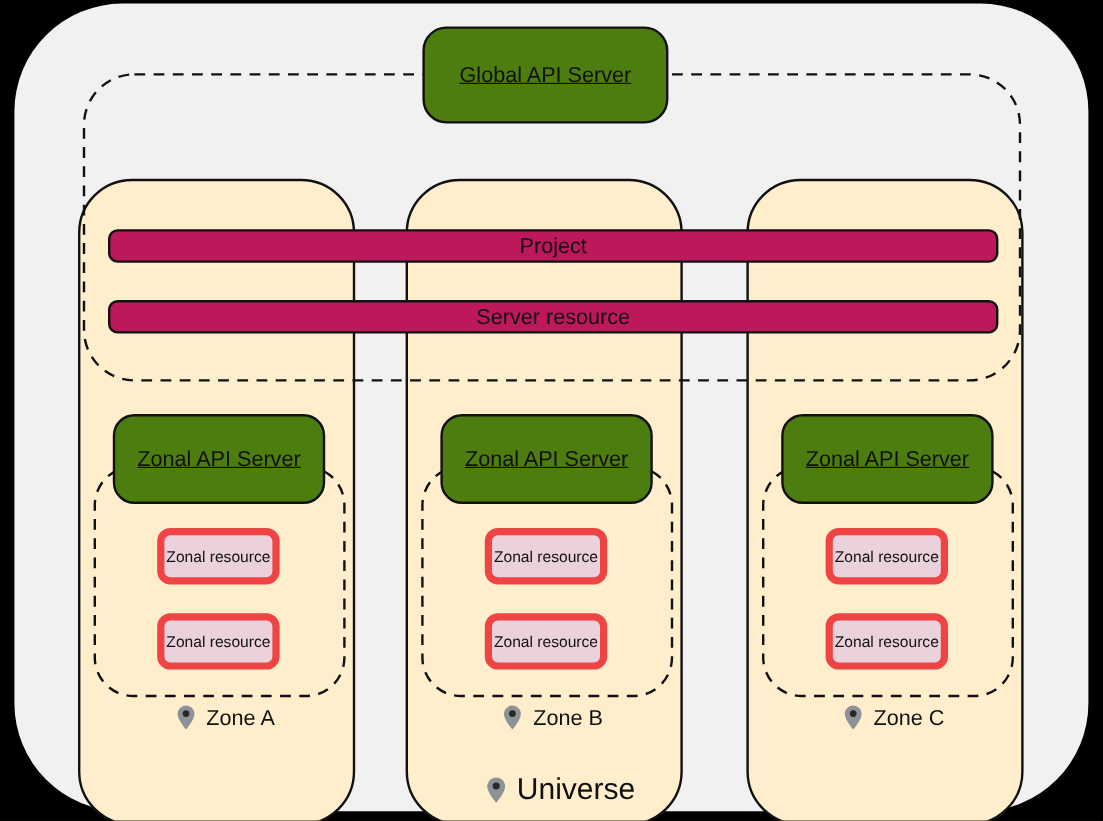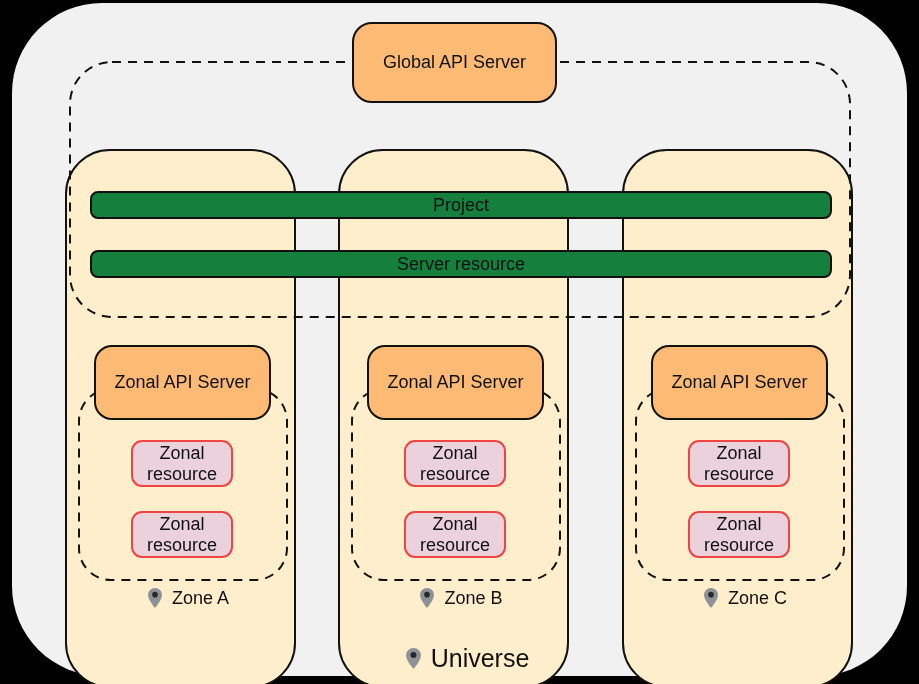--- a/index.html
+++ b/index.html
@@ -19,47 +19,48 @@
     position:absolute;top:149px;width:231px;height:539px;
     background:#ffeecb;border:2px solid #111;border-radius:45px;
     box-sizing:border-box;
   }
   .zone-col.a{left:65px}
   .zone-col.b{left:338px}
   .zone-col.c{left:622px}
   .dash-svg{position:absolute;pointer-events:none;}
   .bar{
     position:absolute;left:90px;width:742px;height:28px;
-    background:#15803d;border:2px solid #111;border-radius:8px;
+    background:#be185d;border:2px solid #111;border-radius:8px;
     box-sizing:border-box;
     display:flex;align-items:center;justify-content:center;
     font-size:18px;
   }
   .bar.project{top:191px}
   .bar.global-resource{top:250px}
   .api-box{
-    background:#fdba74;border:2px solid #111;
+    background:#4d7c0f;border:2px solid #111;
     box-sizing:border-box;
     display:flex;align-items:center;justify-content:center;
     font-size:18px;
+    text-decoration:underline;
   }
   .gas{
     position:absolute;left:352px;top:22px;width:205px;height:81px;
     border-radius:20px;
   }
   .zas{
     position:absolute;left:27px;top:194px;width:177px;height:75px;
     border-radius:18px;
   }
   .zres{
     position:absolute;left:64px;width:102px;height:47px;
-    background:#ead1dc;border:2px solid #ef4444;border-radius:11px;
+    background:#ead1dc;border:6px solid #ef4444;border-radius:11px;
     box-sizing:border-box;
     display:flex;align-items:center;justify-content:center;
-    text-align:center;font-size:18px;line-height:21px;
+    text-align:center;font-size:13px;line-height:21px;
   }
   .zres.r1{top:289px}
   .zres.r2{top:360px}
   .pin-label{
     position:absolute;left:0;right:0;
     display:flex;align-items:center;justify-content:center;gap:9px;
     font-size:18px;
     padding-left:15px;
   }
   .zone-name{top:432px;height:30px;}

